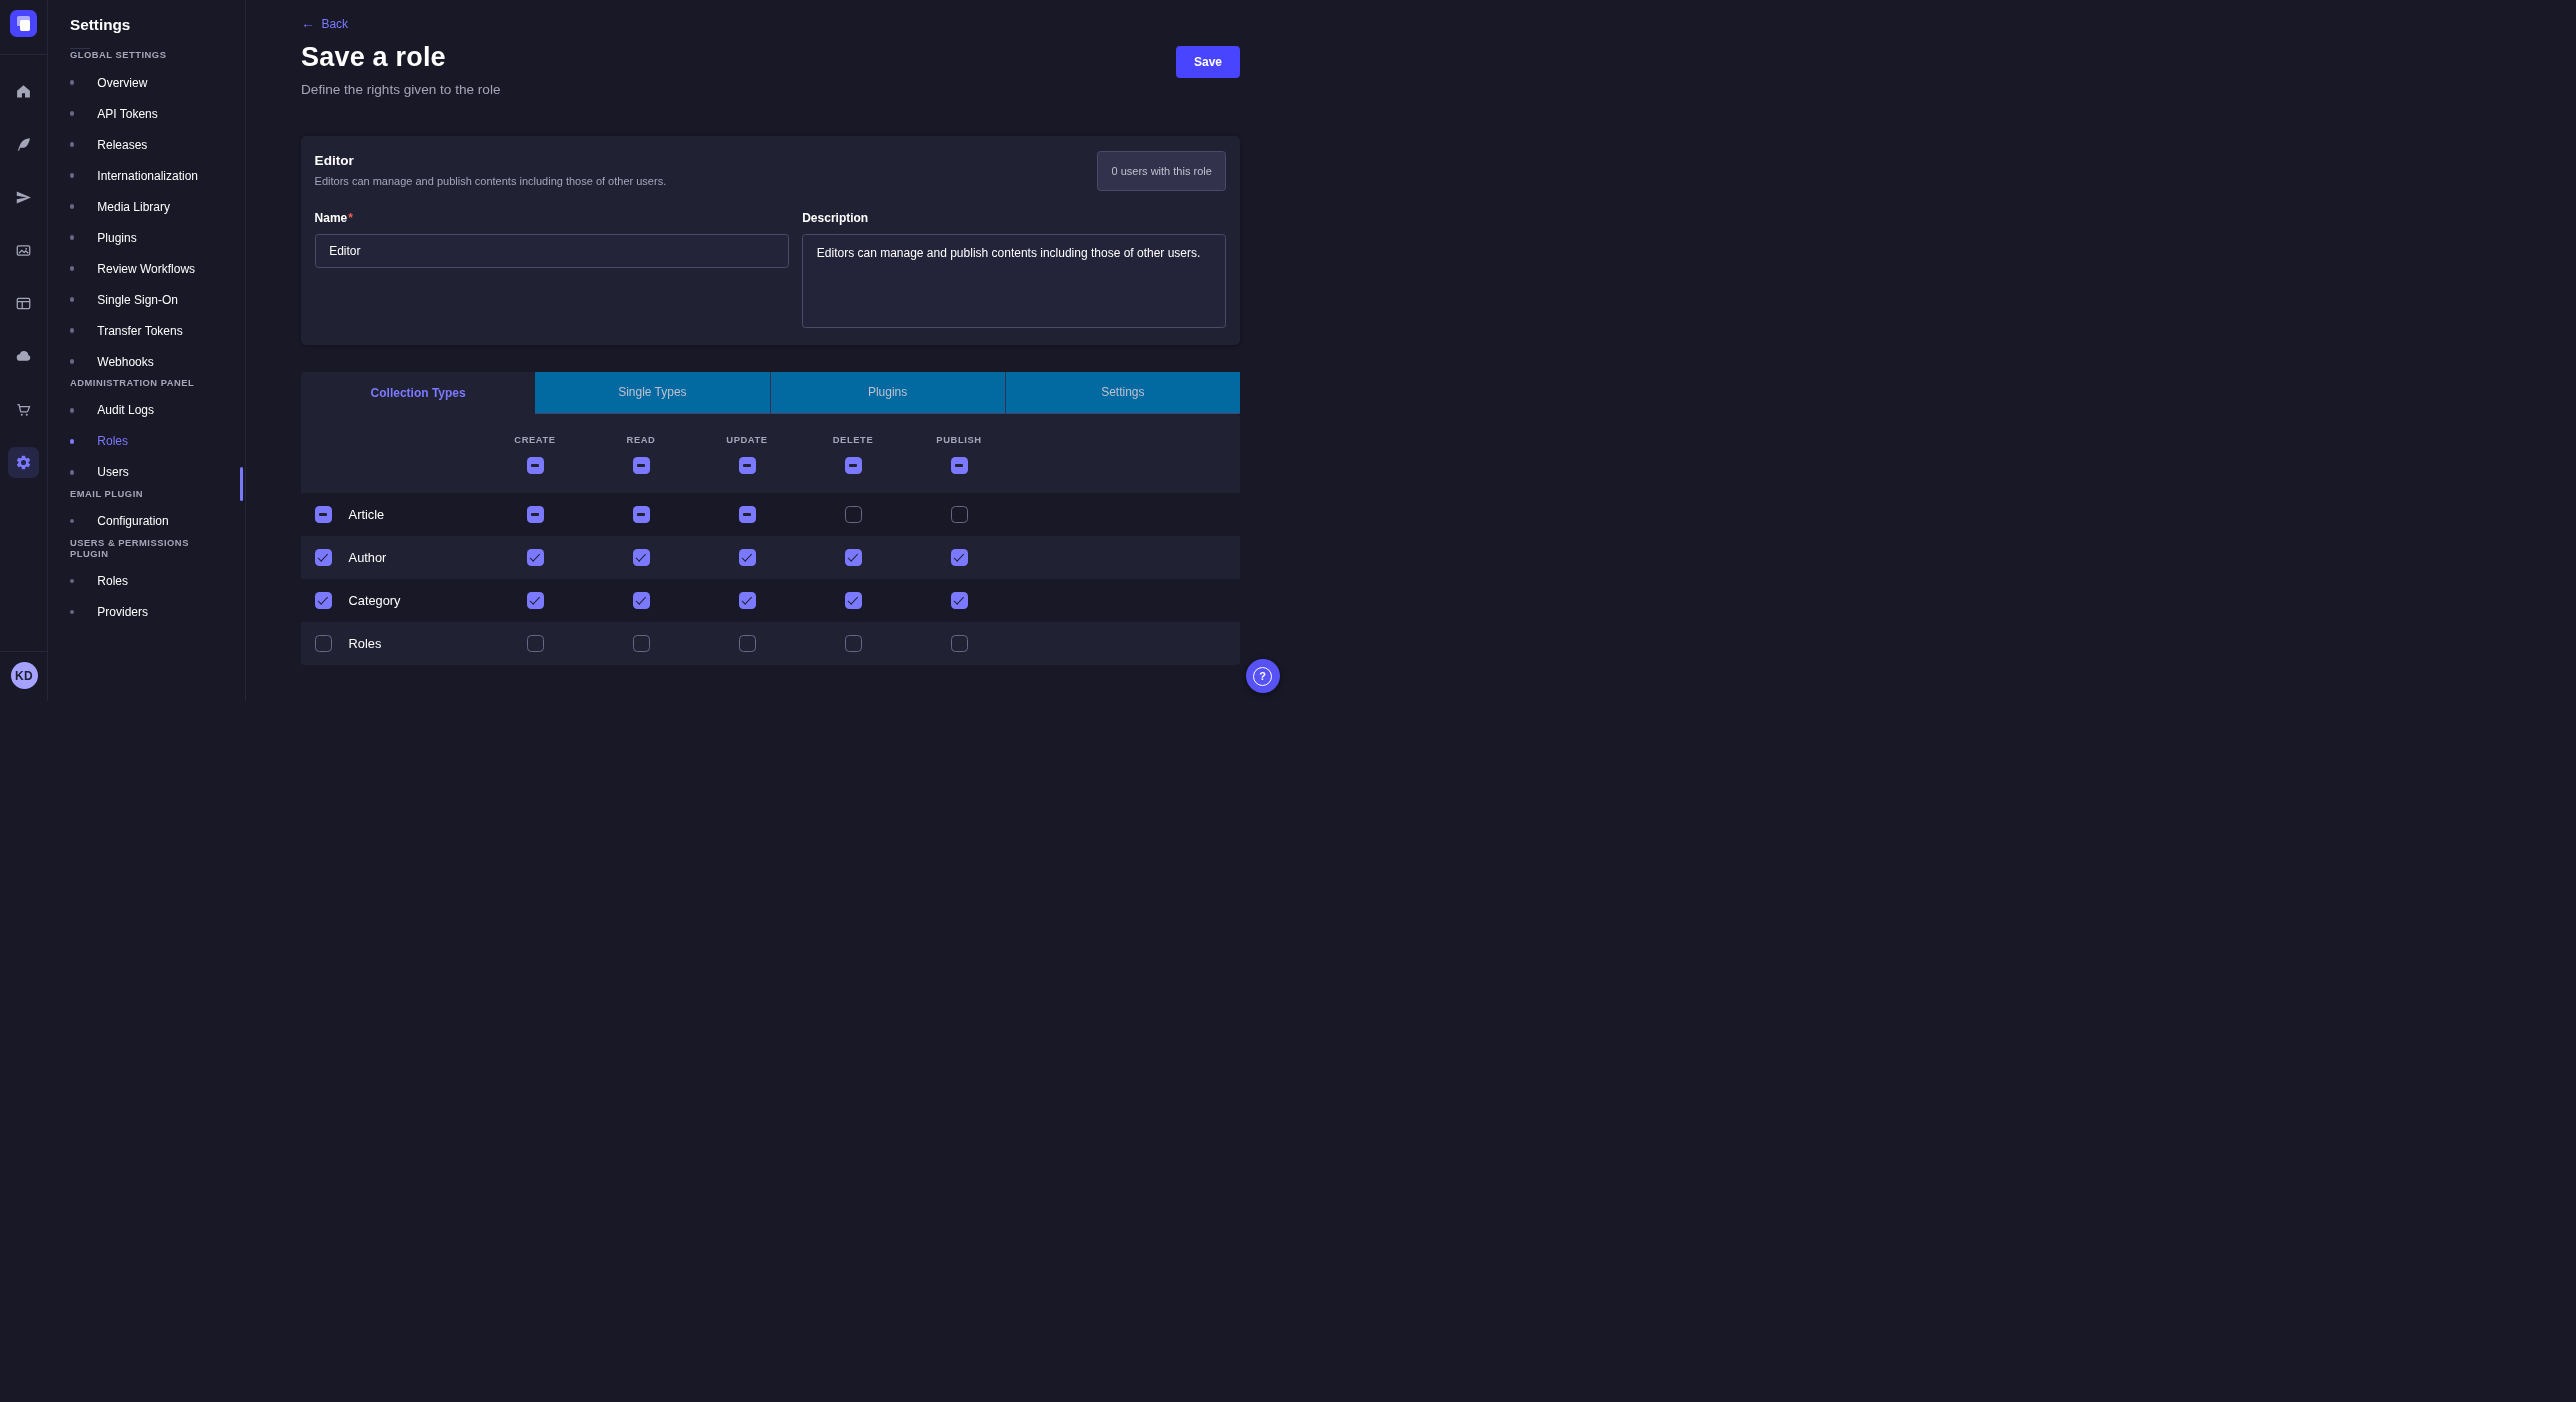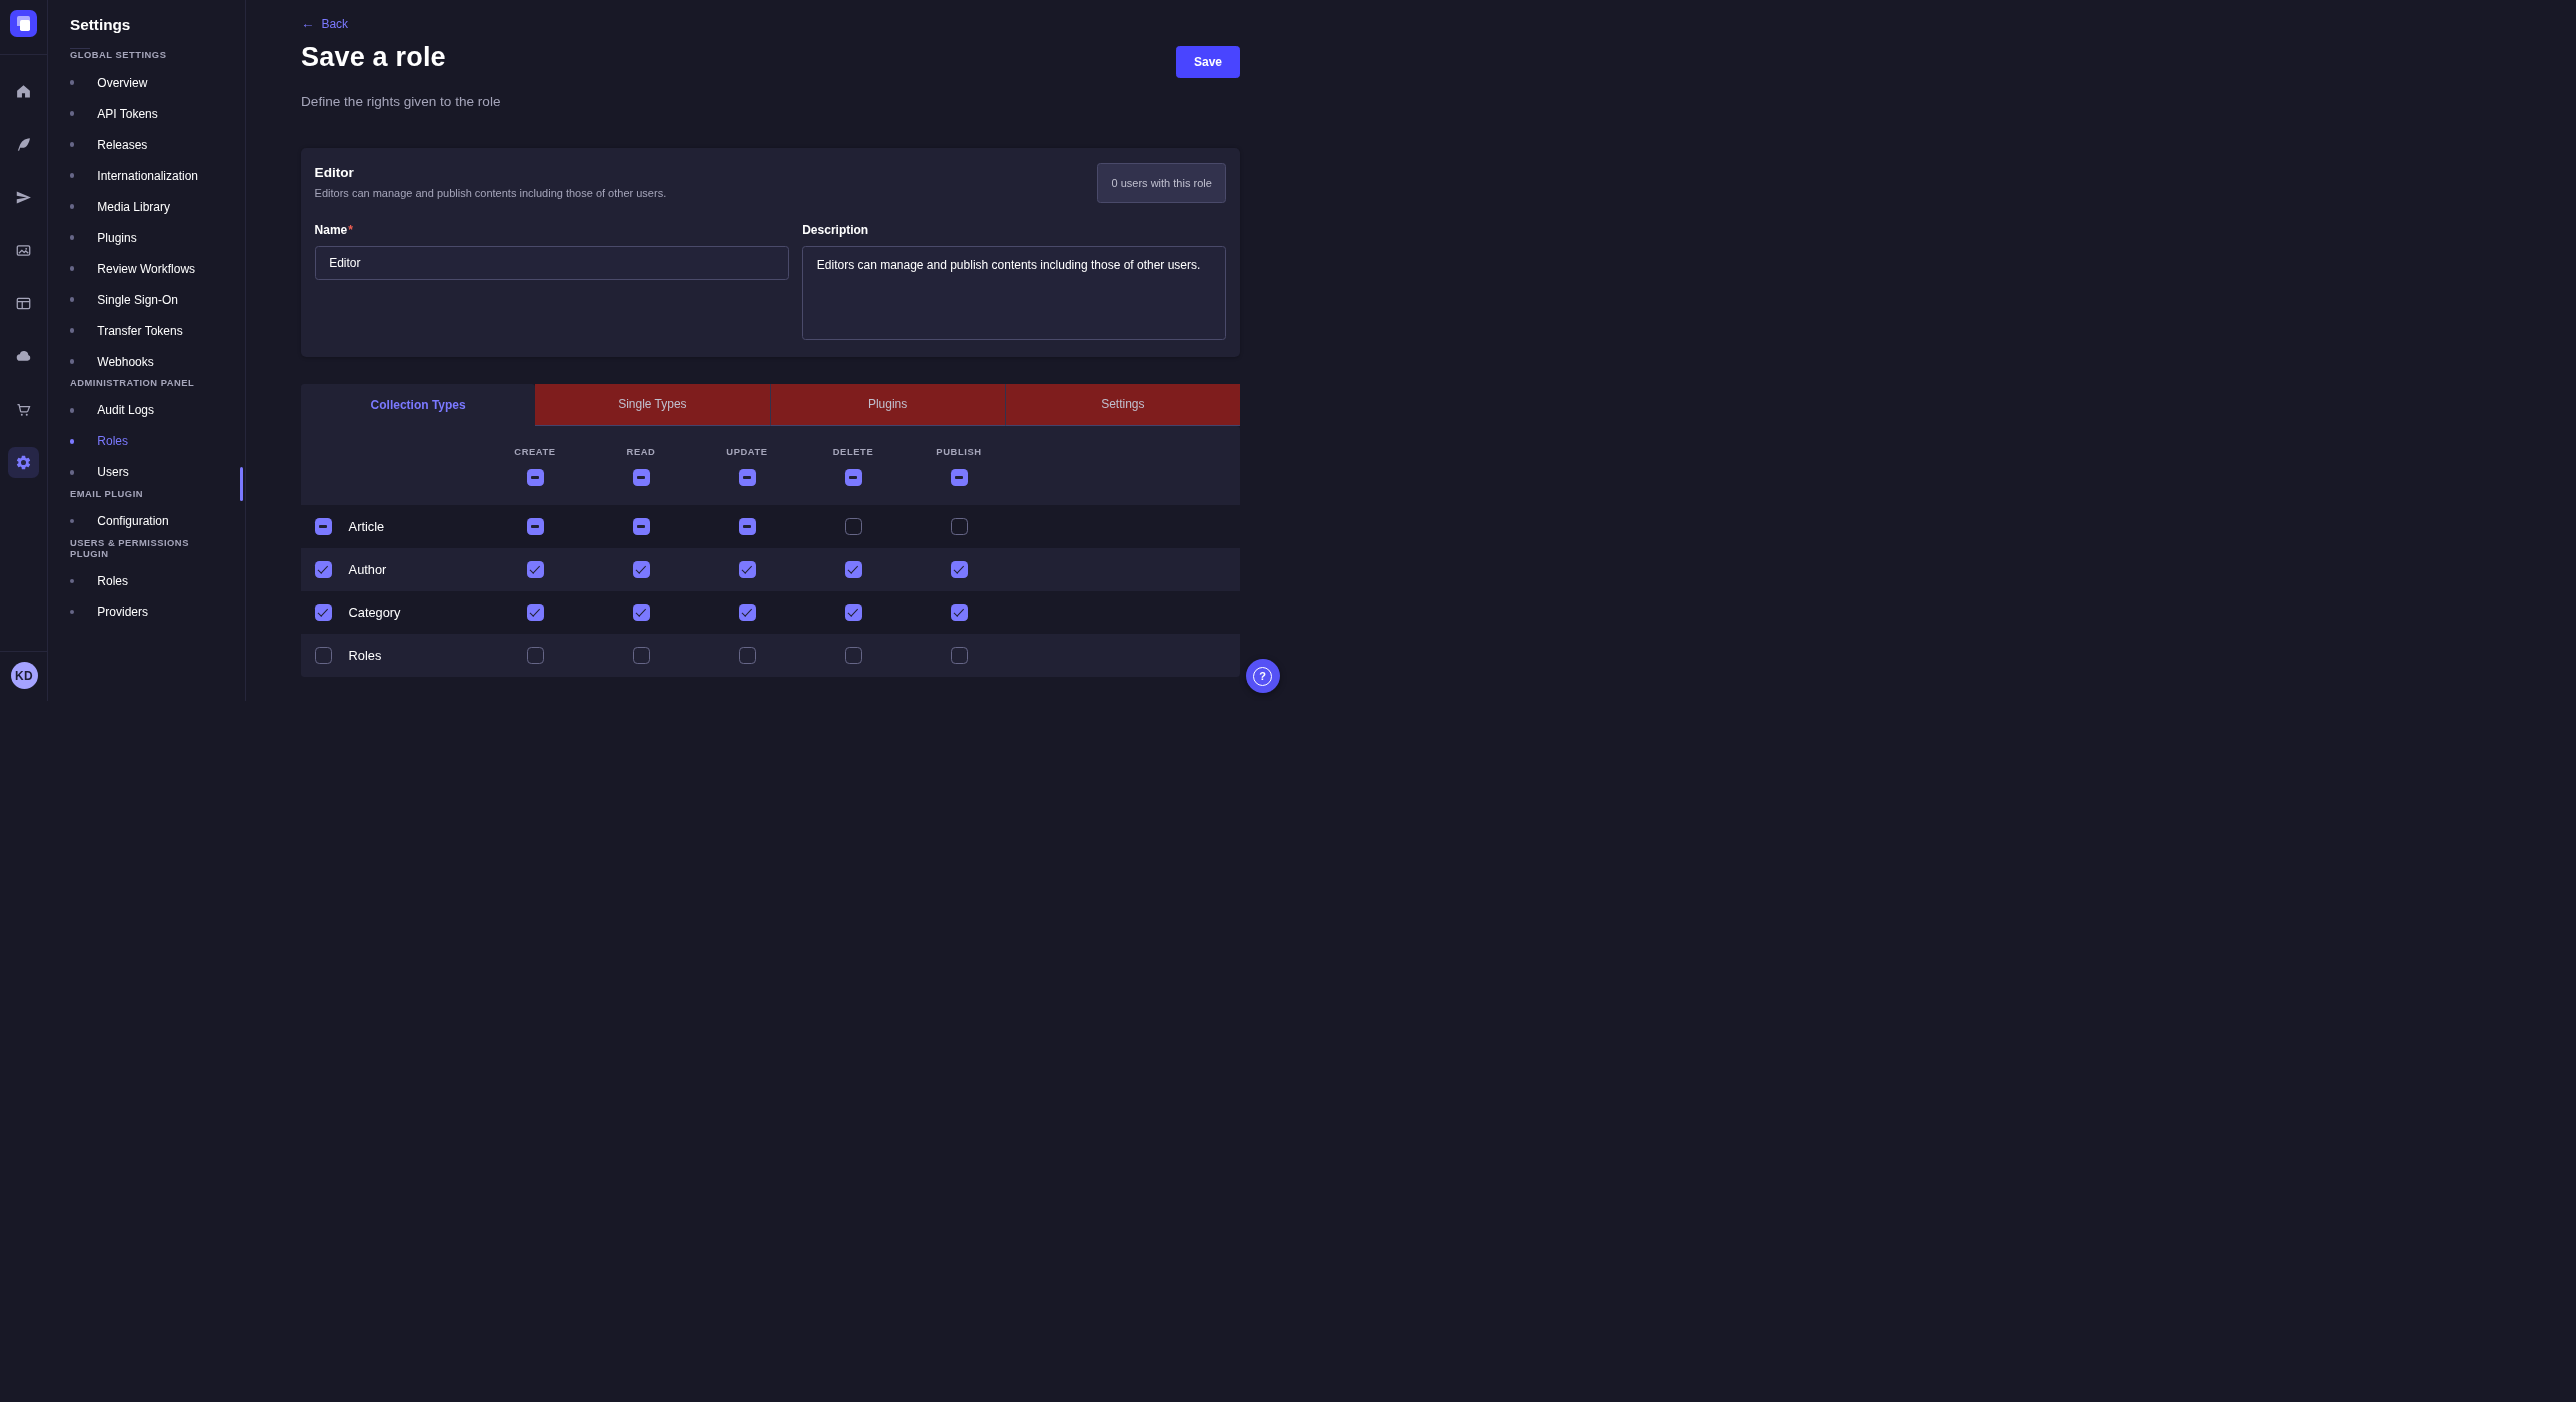--- a/index.html
+++ b/index.html
@@ -40,21 +40,21 @@
   .nav-item.active { color:#7b79ff; font-weight:500; }
   .nav-item.active .dot { background:#7b79ff; }
   .subnav-scrollthumb { position:absolute; right:1.7px; top:467px; width:3.4px; height:34px;
                         border-radius:1.7px; background:#7b79ff; cursor:pointer; }
 
   
   .main { flex:1 1 auto; height:100%; padding:17px 48px 0 55px; position:relative; overflow:hidden; }
   .back-row { display:flex; align-items:center; gap:6.8px; color:#7b79ff; font-size:12px; cursor:pointer; width:max-content; }
   .back-arrow { font-size:13.6px; line-height:13.6px; }
   .page-title { font-size:27px; font-weight:700; margin-top:8.5px; line-height:34px; letter-spacing:0.2px; }
-  .page-subtitle { font-size:13.6px; color:#a5a5ba; margin-top:18px; line-height:20.4px; }
+  .page-subtitle { font-size:13.6px; color:#a5a5ba; margin-top:6px; line-height:20.4px; }
   .save-btn { position:absolute; top:46px; right:48px; height:32px; padding:0 17px; background:#4945ff;
               border:0.9px solid #4945ff; border-radius:3.4px; color:#fff; font-size:12px; font-weight:600;
               font-family:"Liberation Sans",sans-serif; cursor:pointer; }
 
   
   .role-card { margin-top:36px; background:#212134; border-radius:5.1px; padding:15.3px 13.6px 13.6px 13.6px;
                box-shadow:0 0.9px 3.4px rgba(0,0,0,.25); }
   .role-card-head { display:flex; align-items:flex-start; justify-content:space-between; }
   .role-title { font-size:13.6px; font-weight:700; line-height:19px; }
   .role-desc { font-size:11px; color:#a5a5ba; margin-top:3.4px; line-height:15.3px; }
@@ -68,21 +68,21 @@
   .req { color:#ee5e52; margin-left:0.9px; }
   .text-input { width:100%; height:34px; background:#232339; border:0.9px solid #4a4a6a; border-radius:3.4px;
                 color:#fff; font-size:12px; padding:0 13.6px; font-family:"Liberation Sans",sans-serif; }
   .text-area { width:100%; height:94px; background:#232339; border:0.9px solid #4a4a6a; border-radius:3.4px;
                color:#fff; font-size:12px; padding:10.2px 13.6px; resize:none; line-height:17px;
                font-family:"Liberation Sans",sans-serif; }
 
   
   .tabs { display:flex; margin-top:27px; height:42px; }
   .tab { flex:1 1 0; display:flex; align-items:center; justify-content:center; font-size:12px;
-         color:#c0c0cf; background:#7f1d1d; border-bottom:0.9px solid #44446b; cursor:pointer; }
+         color:#c0c0cf; background:#0369a1; border-bottom:0.9px solid #44446b; cursor:pointer; }
   .tab.sep { border-left:0.9px solid #32324d; }
   .tab.active { background:#212134; color:#7b79ff; font-weight:600; border-bottom:none;
                 border-radius:3.4px 3.4px 0 0; }
 
   
   .perm-panel { background:#212134; border-radius:0 3.4px 3.4px 3.4px; overflow:hidden; }
   .perm-grid { display:grid; grid-template-columns:181px repeat(5,106px) 1fr; align-items:center; }
   .perm-head { padding-top:20.4px; }
   .col-label { text-align:center; font-size:9.4px; font-weight:700; letter-spacing:0.6px; color:#a5a5ba; }
   .selectall-row { padding:12px 0 19px 0; }

